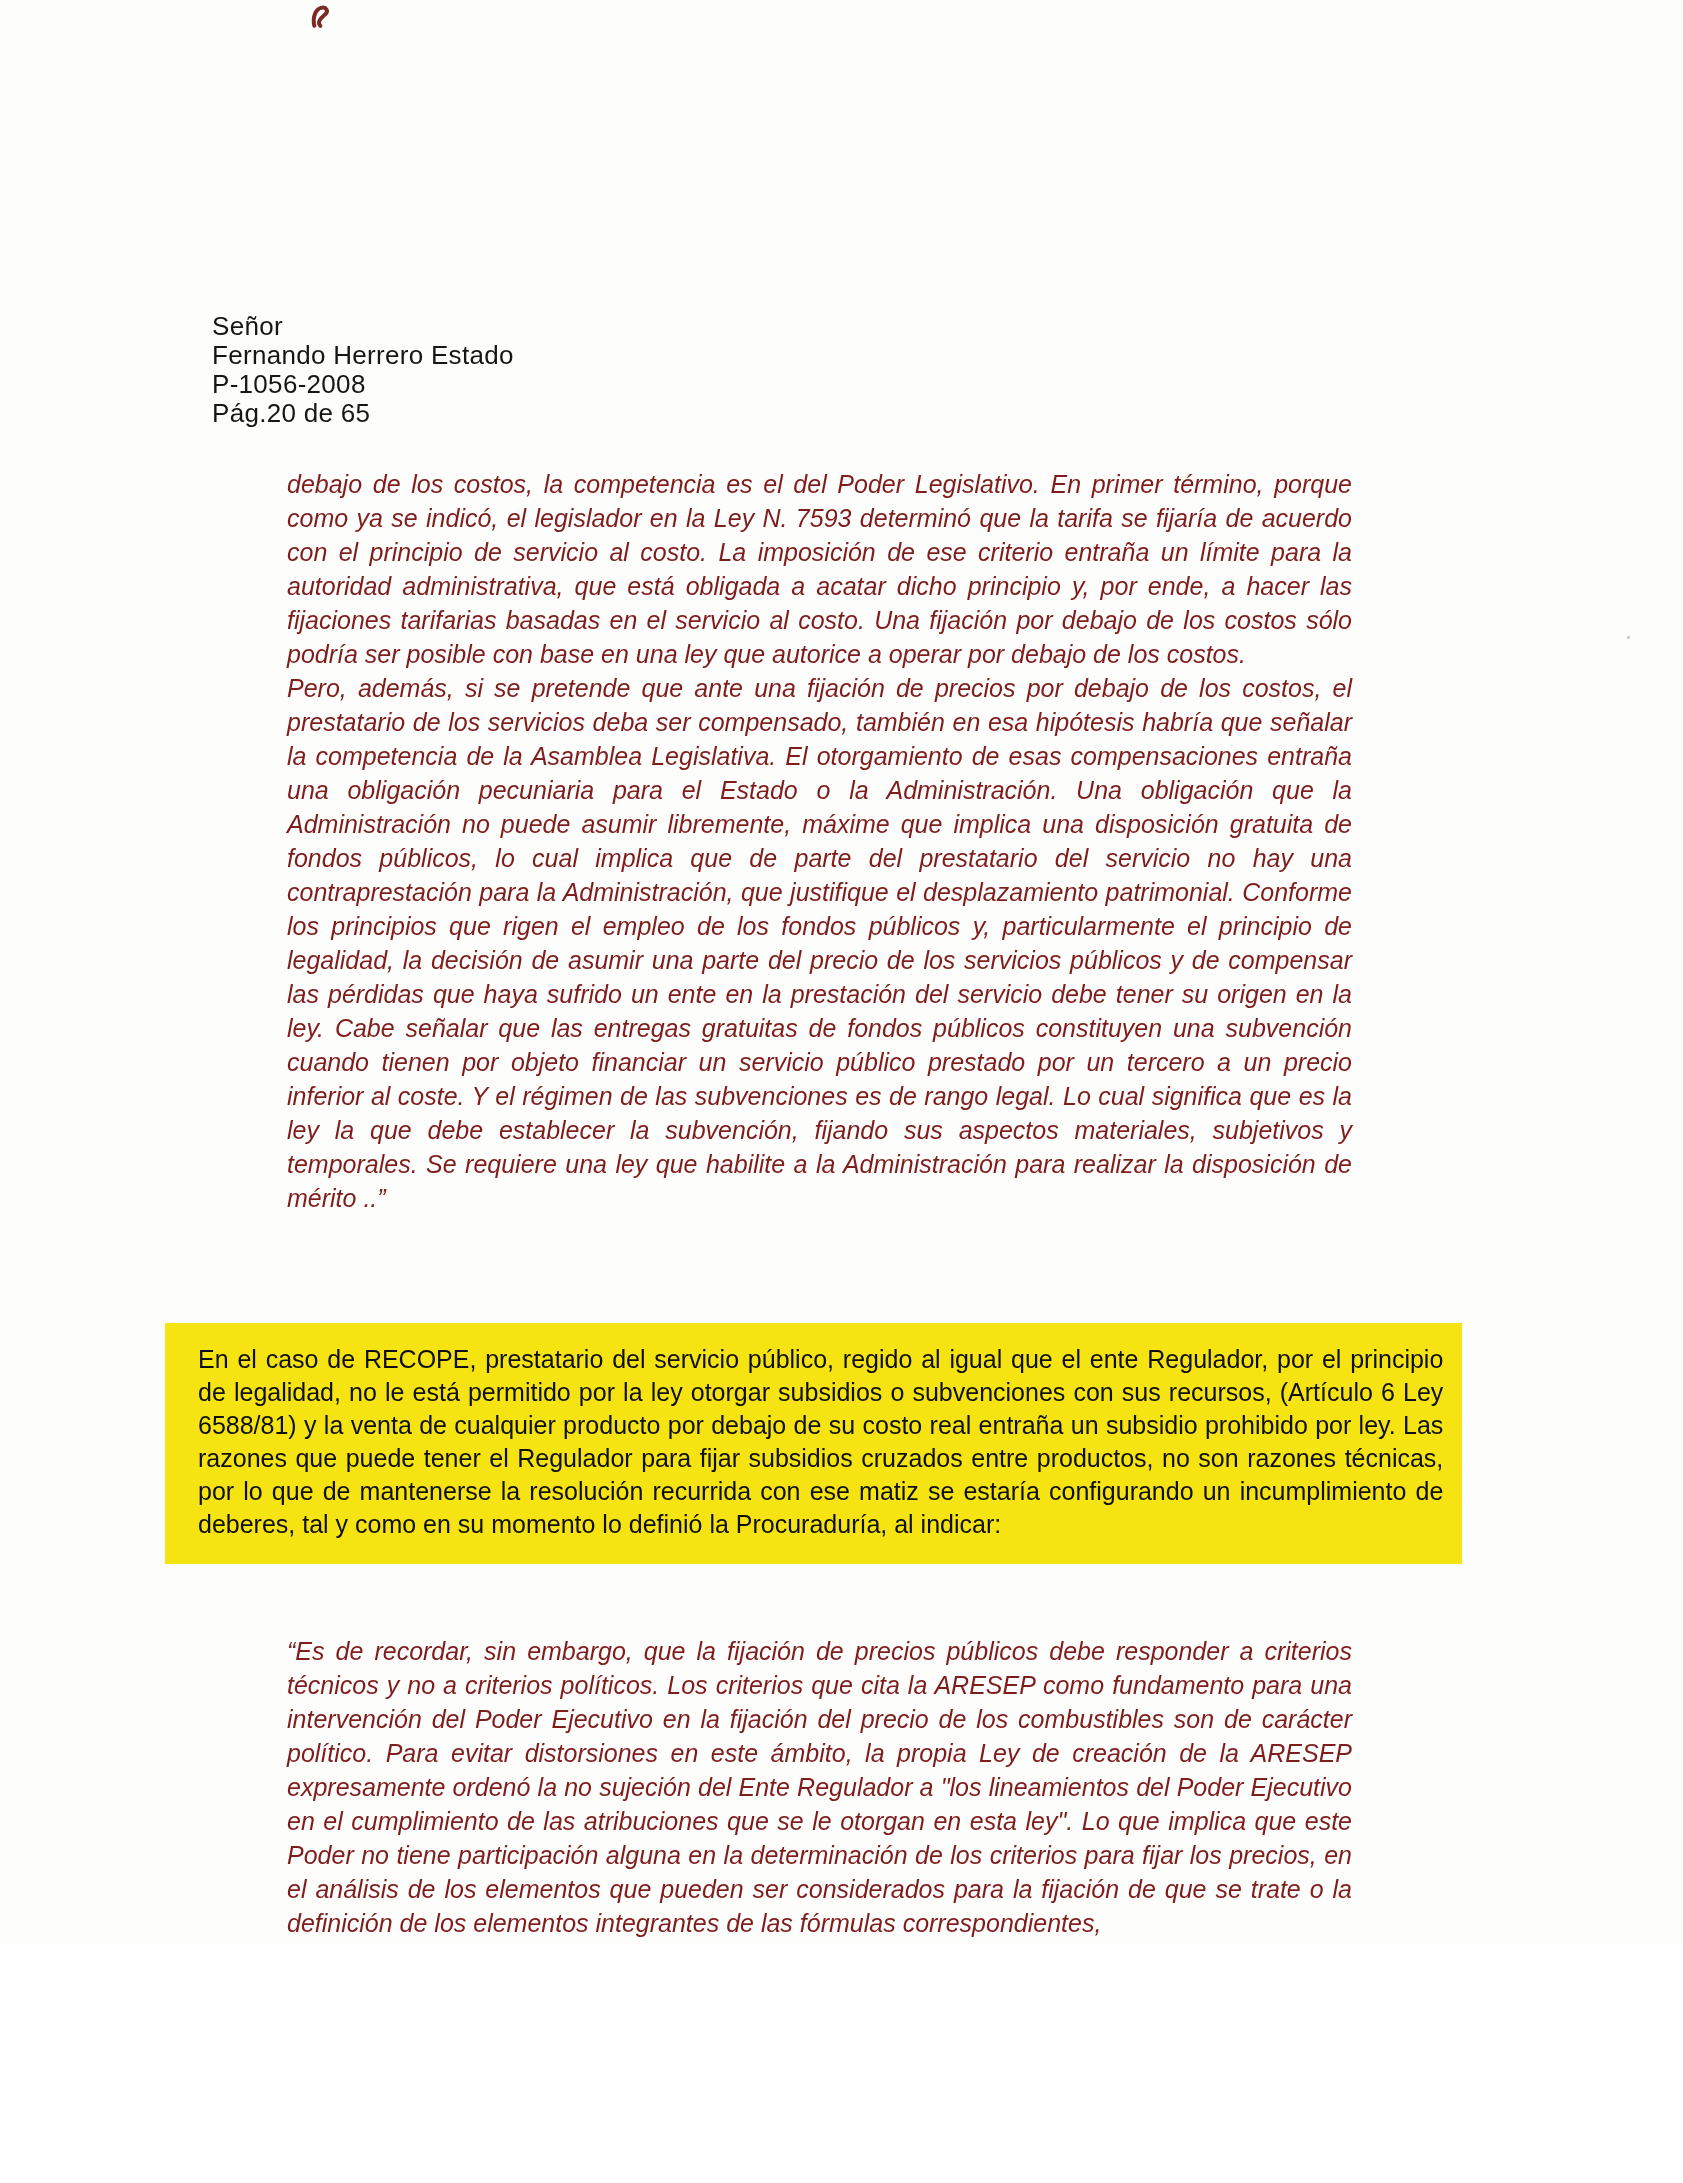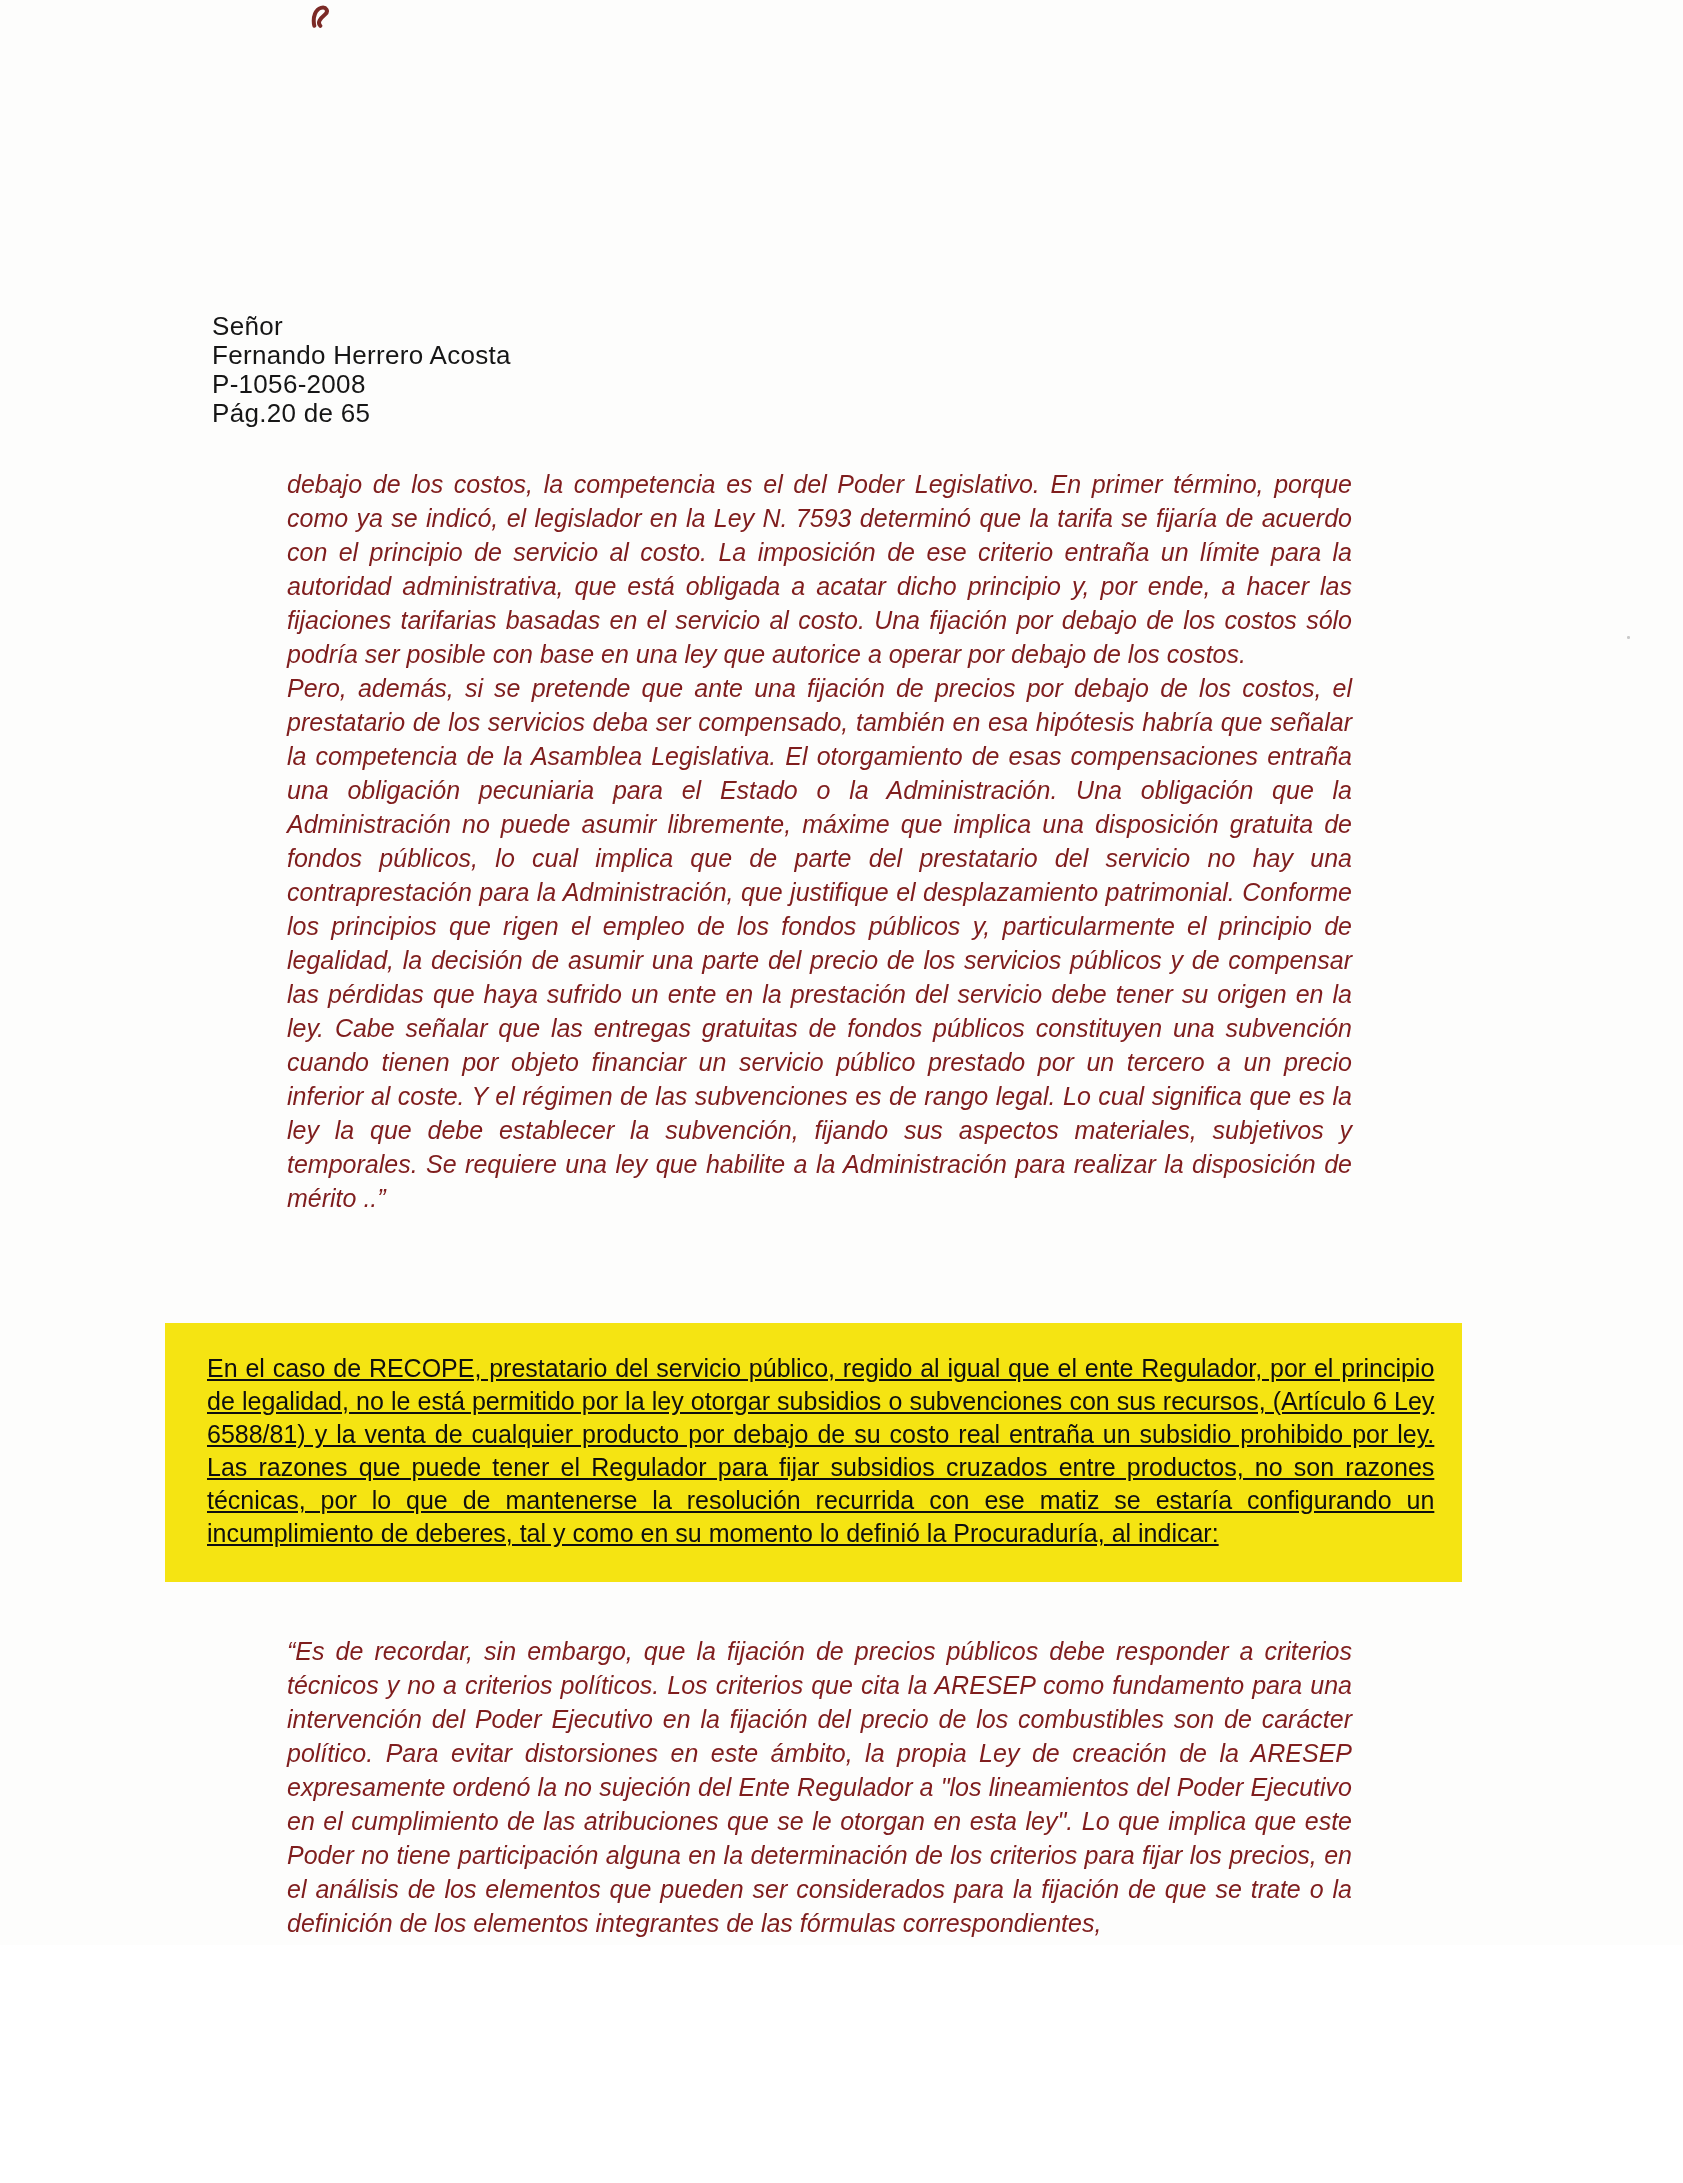--- a/index.html
+++ b/index.html
@@ -50,43 +50,42 @@
   .quote2 { left: 287px; top: 1634px; width: 1065px; }
   .highlight {
     position: absolute;
     left: 165px;
     top: 1323px;
     width: 1297px;
     box-sizing: border-box;
     padding: 20px 18.7px 23px 33px;
   }
   .highlight p {
-    margin: 9px;
+    margin: 0;
     font-size: 25px;
     line-height: 33px;
     text-align: justify;
     color: #0f0f0f;
-    text-decoration: underline;
   }
 </style>
 </head>
 <body>
 
 <div class="page">
 
   <svg class="pen-mark" width="20" height="23" viewBox="0 0 30 34">
     <path d="M5,31 C2,18 7,6 15,4 C23,2 27,9 21,14 C14,20 9,26 14,31" fill="none" stroke="#6e140f" stroke-width="6" stroke-linecap="round"></path>
   </svg>
 
   <span class="speckle" style="left:621px; top:2169px; width:3.3px; height:3.3px;"></span>
   <span class="speckle" style="left:1627px; top:636px; width:2.7px; height:2.7px;"></span>
 
   <div class="header">
     <div>Señor</div>
-    <div>Fernando Herrero Acosta</div>
+    <div>Fernando Herrero Estado</div>
     <div>P-1056-2008</div>
     <div>Pág.20 de 65</div>
   </div>
 
   <div class="quote quote1">
     <p>debajo de los costos, la competencia es el del Poder Legislativo. En primer término, porque como ya se indicó, el legislador en la Ley N. 7593 determinó que la tarifa se fijaría de acuerdo con el principio de servicio al costo. La imposición de ese criterio entraña un límite para la autoridad administrativa, que está obligada a acatar dicho principio y, por ende, a hacer las fijaciones tarifarias basadas en el servicio al costo. Una fijación por debajo de los costos sólo podría ser posible con base en una ley que autorice a operar por debajo de los costos.</p>
     <p>Pero, además, si se pretende que ante una fijación de precios por debajo de los costos, el prestatario de los servicios deba ser compensado, también en esa hipótesis habría que señalar la competencia de la Asamblea Legislativa. El otorgamiento de esas compensaciones entraña una obligación pecuniaria para el Estado o la Administración. Una obligación que la Administración no puede asumir libremente, máxime que implica una disposición gratuita de fondos públicos, lo cual implica que de parte del prestatario del servicio no hay una contraprestación para la Administración, que justifique el desplazamiento patrimonial. Conforme los principios que rigen el empleo de los fondos públicos y, particularmente el principio de legalidad, la decisión de asumir una parte del precio de los servicios públicos y de compensar las pérdidas que haya sufrido un ente en la prestación del servicio debe tener su origen en la ley. Cabe señalar que las entregas gratuitas de fondos públicos constituyen una subvención cuando tienen por objeto financiar un servicio público prestado por un tercero a un precio inferior al coste. Y el régimen de las subvenciones es de rango legal. Lo cual significa que es la ley la que debe establecer la subvención, fijando sus aspectos materiales, subjetivos y temporales. Se requiere una ley que habilite a la Administración para realizar la disposición de mérito ..”</p>
   </div>
 
   <div class="highlight" style="background-color: rgb(245, 228, 18);">

